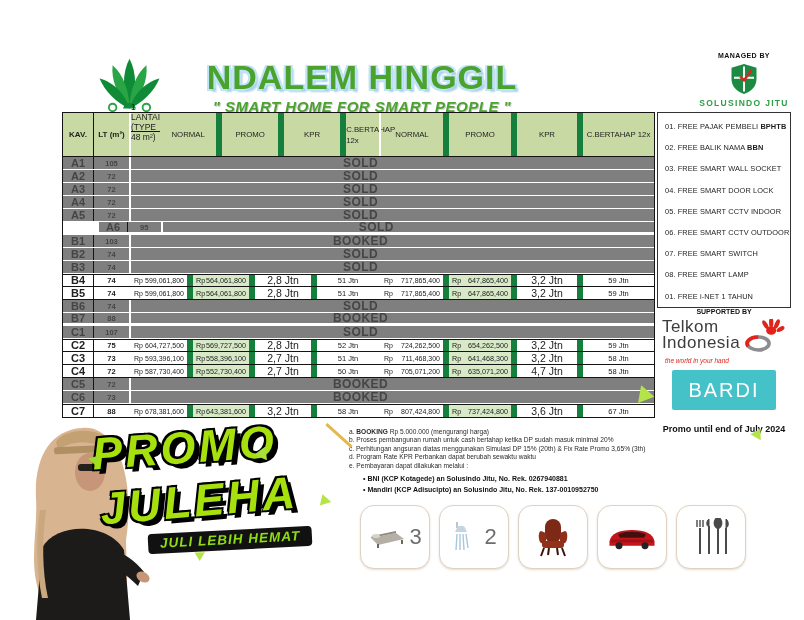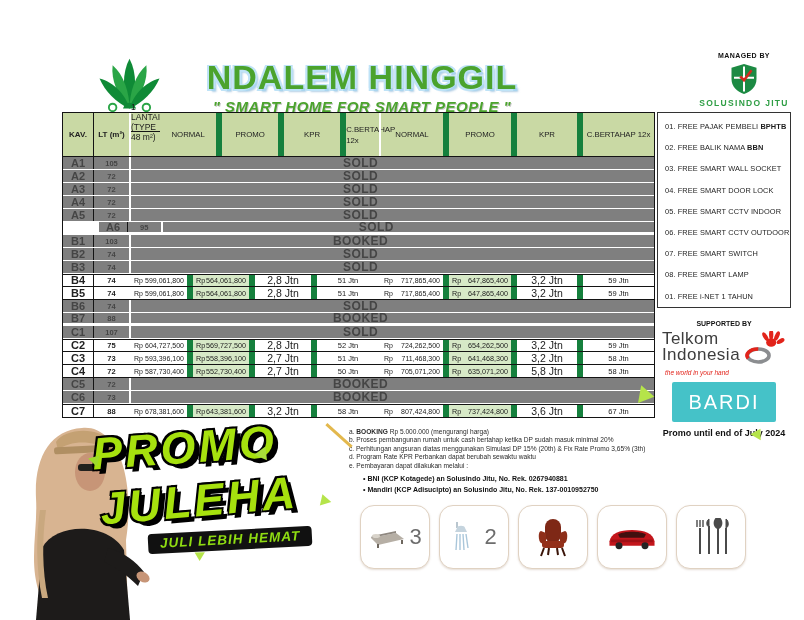--- a/index.html
+++ b/index.html
@@ -45,29 +45,29 @@
   .kpr { font-size:10.5px; }
   .cb { font-size:7.5px; }
   .status-bar { width:523px; background:#7f7f7f; color:#454545; font-size:12px; font-weight:bold;
     display:flex; align-items:center; justify-content:center; padding-right:64px; box-sizing:border-box; letter-spacing:.4px; }
   .gray .kav, .gray .lt { background:#7f7f7f; color:#454545; }
 
   
   .free-box { position:absolute; left:657px; top:112px; width:134px; height:196px; border:1px solid #333;
     box-sizing:border-box; padding:9px 7px 0 7px; }
   .free-item { font-size:7.4px; color:#1c1c1c; margin-bottom:12.2px; letter-spacing:.1px; white-space:nowrap; }
-  .supported { position:absolute; left:657px; top:320px; width:134px; text-align:center; }
+  .supported { position:absolute; left:657px; top:308px; width:134px; text-align:center; }
   .supported-label { font-size:7px; font-weight:bold; color:#111; }
   .telkom { margin-top:4px; display:flex; align-items:flex-start; justify-content:center; }
   .telkom-text { font-size:17px; color:#3d3d3d; line-height:16px; text-align:left; letter-spacing:.5px; }
   .telkom-mark { width:44px; height:36px; margin-left:2px; }
   .tagline { font-size:6.5px; font-style:italic; color:#e2231a; margin-top:2px; text-align:left; padding-left:8px; }
   .bardi { margin:6px auto 0; width:104px; height:40px; background:#45c2c8; display:flex; align-items:center;
     justify-content:center; color:#fff; font-size:20px; font-weight:normal; letter-spacing:2px; border-radius:2px; }
-  .promo-until { margin-top:6px; font-size:9px; font-weight:bold; color:#111; }
+  .promo-until { margin-top:14px; font-size:9px; font-weight:bold; color:#111; }
 
   
   .terms { position:absolute; left:349px; top:428px; width:312px; }
   .terms-title { font-size:7.5px; font-weight:bold; color:#111; }
   .term-line { font-size:6.6px; color:#2a2a2a; line-height:8.4px; white-space:nowrap; }
   .term-line b { font-weight:bold; }
   .bank-line { font-size:7px; font-weight:bold; color:#111; margin-top:4.5px; padding-left:14px; white-space:nowrap; }
 
   
   .promo-zone { position:absolute; left:0; top:418px; width:350px; height:202px; }
@@ -339,21 +339,21 @@
           <div class="cell cb c1">50 Jtn</div>
           <div class="vgap"></div>
           <div class="cell price n2">
             <div class="">Rp</div>
             <div class="">705,071,200</div>
           </div>
           <div class="cell price promo-bg p2">
             <div class="">Rp</div>
             <div class="">635,071,200</div>
           </div>
-          <div class="cell kpr k2">5,8 Jtn</div>
+          <div class="cell kpr k2">4,7 Jtn</div>
           <div class="cell cb c2">58 Jtn</div>
         </div>
         <div class="row gray" style="border-bottom: 1px solid rgb(255, 255, 255);">
           <div class="cell kav">C5</div>
           <div class="cell lt">72</div>
           <div class="vgap"></div>
           <div class="status-bar">BOOKED</div>
         </div>
         <div class="row gray" style="border-bottom: 1px solid rgb(255, 255, 255);">
           <div class="cell kav">C6</div>

